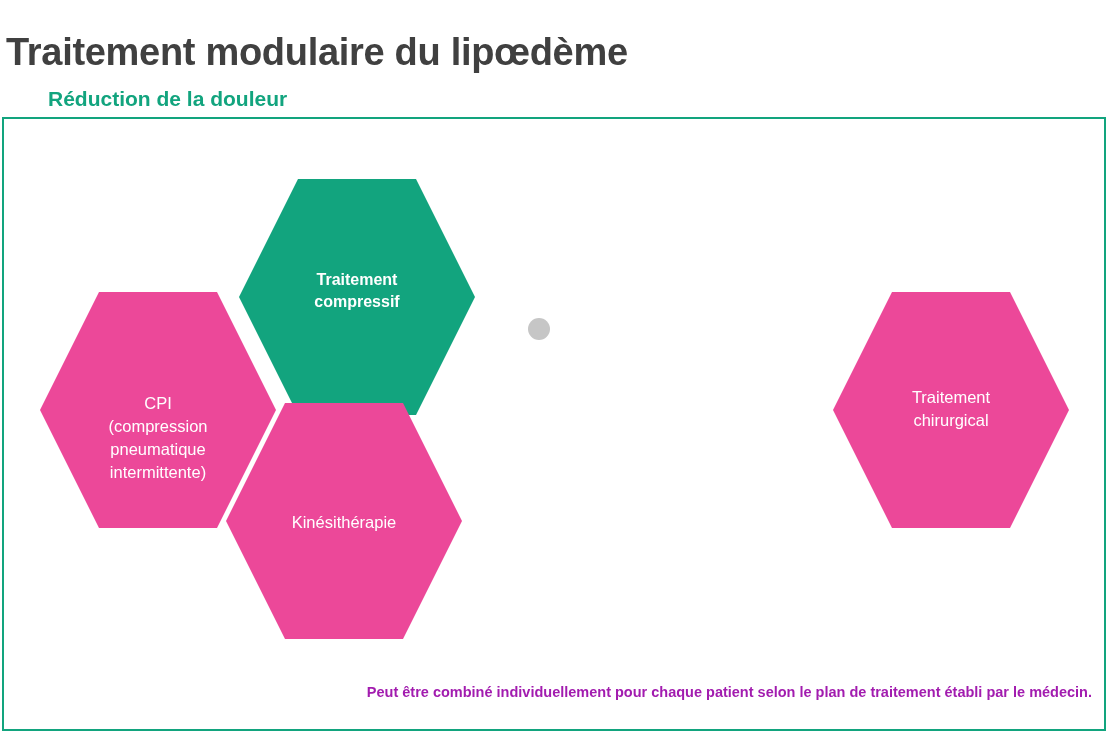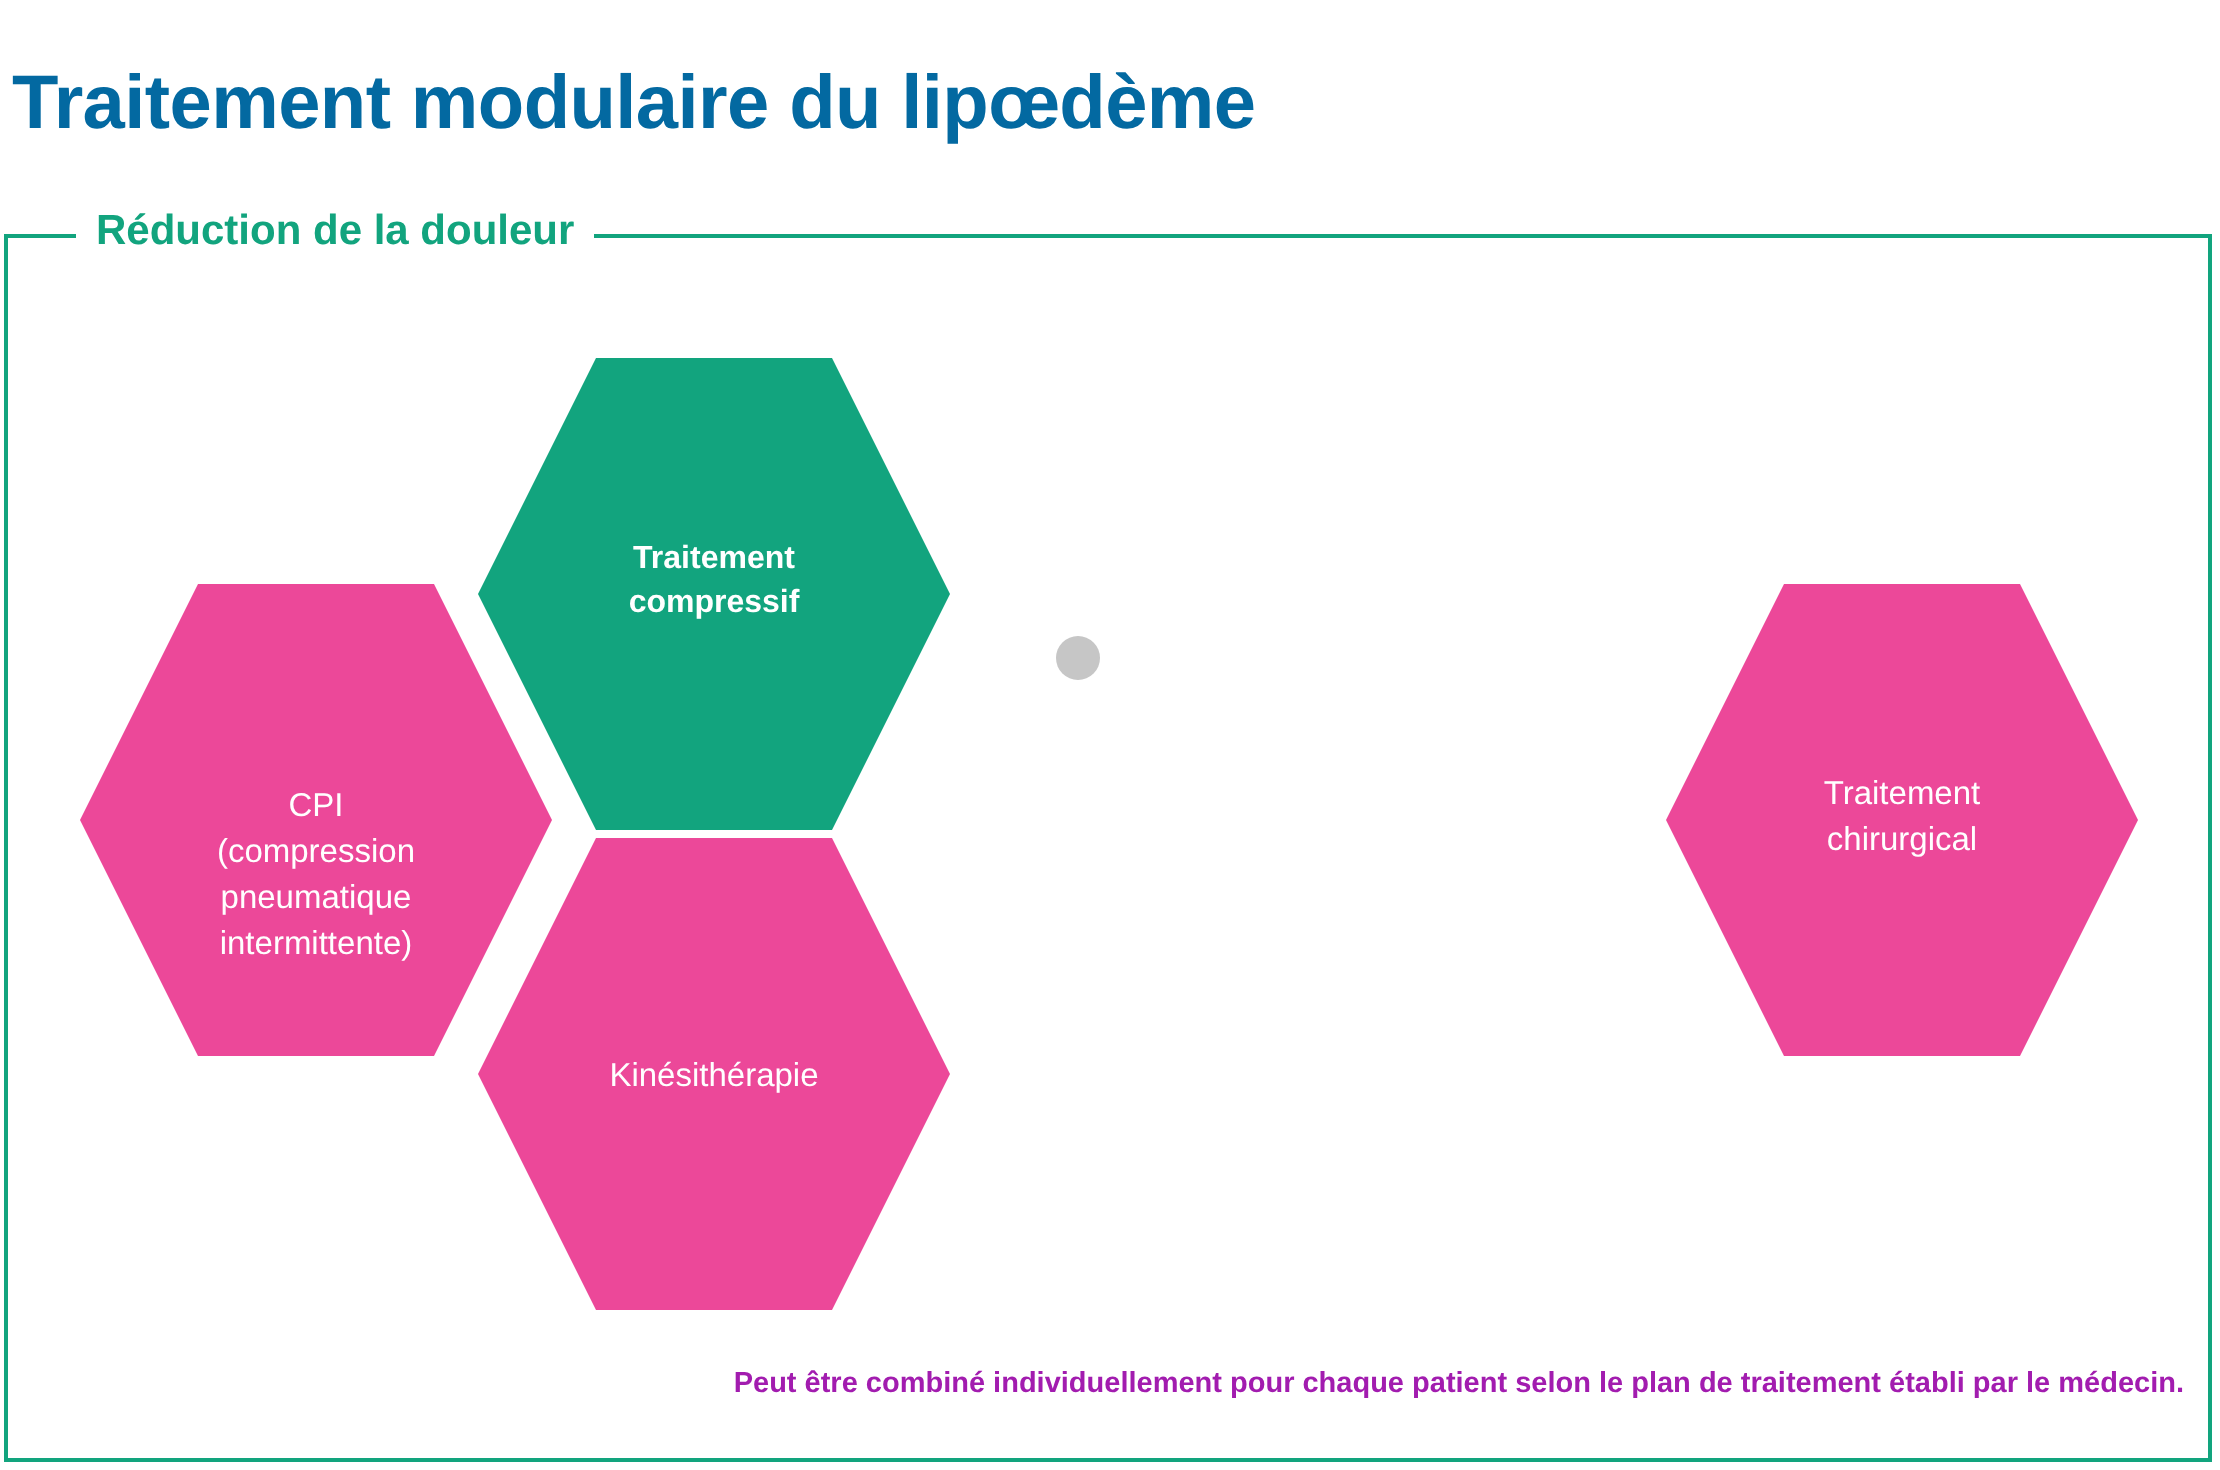--- a/index.html
+++ b/index.html
@@ -19,40 +19,40 @@
 
   
   #page-title {
     position: absolute;
     left: 6px;
     top: 2px;
     width: 1090px;
     font-size: 38px;
     font-weight: bold;
     letter-spacing: -0.3px;
-    color: #0369a1;
+    color: #404040;
     line-height: 50px;
     white-space: nowrap;
   }
 
   
   #diagram-frame {
     position: absolute;
     left: 2px;
     top: 117px;
     width: 1104px;
     height: 614px;
     box-sizing: border-box;
     border: 2px solid #12a47e;
     background: transparent;
   }
   #frame-legend {
     position: absolute;
     left: 38px;
-    top: 100px;
+    top: 83px;
     padding: 0 10px;
     background: #ffffff;
     color: #12a47e;
     font-size: 21px;
     font-weight: bold;
     line-height: 32px;
     white-space: nowrap;
     z-index: 5;
   }
 
@@ -90,21 +90,21 @@
   }
   .hex.green .hex-label {
     font-weight: bold;
     font-size: 16px;
     line-height: 22px;
   }
 
   
   .hex-cpi         { left:  40px; top: 292px; }
   .hex-compressif  { left: 239px; top: 179px; }
-  .hex-kine        { left: 239px; top: 403px; margin-top: 16px; }
+  .hex-kine        { left: 226px; top: 403px; }
   .hex-psycho      { left: 437px; top: 292px; }
   .hex-gestion     { left: 634px; top: 179px; }
   .hex-alimentation{ left: 634px; top: 403px; }
   .hex-chirurgical { left: 833px; top: 292px; }
 
   
   .hex-cpi   .hex-label { transform: translateY(28px); }
   .hex-psycho .hex-label { transform: translateY(26px); }
   .hex-kine  .hex-label { transform: translateY(1px); }
   .hex-alimentation .hex-label { transform: translateY(2px); }

